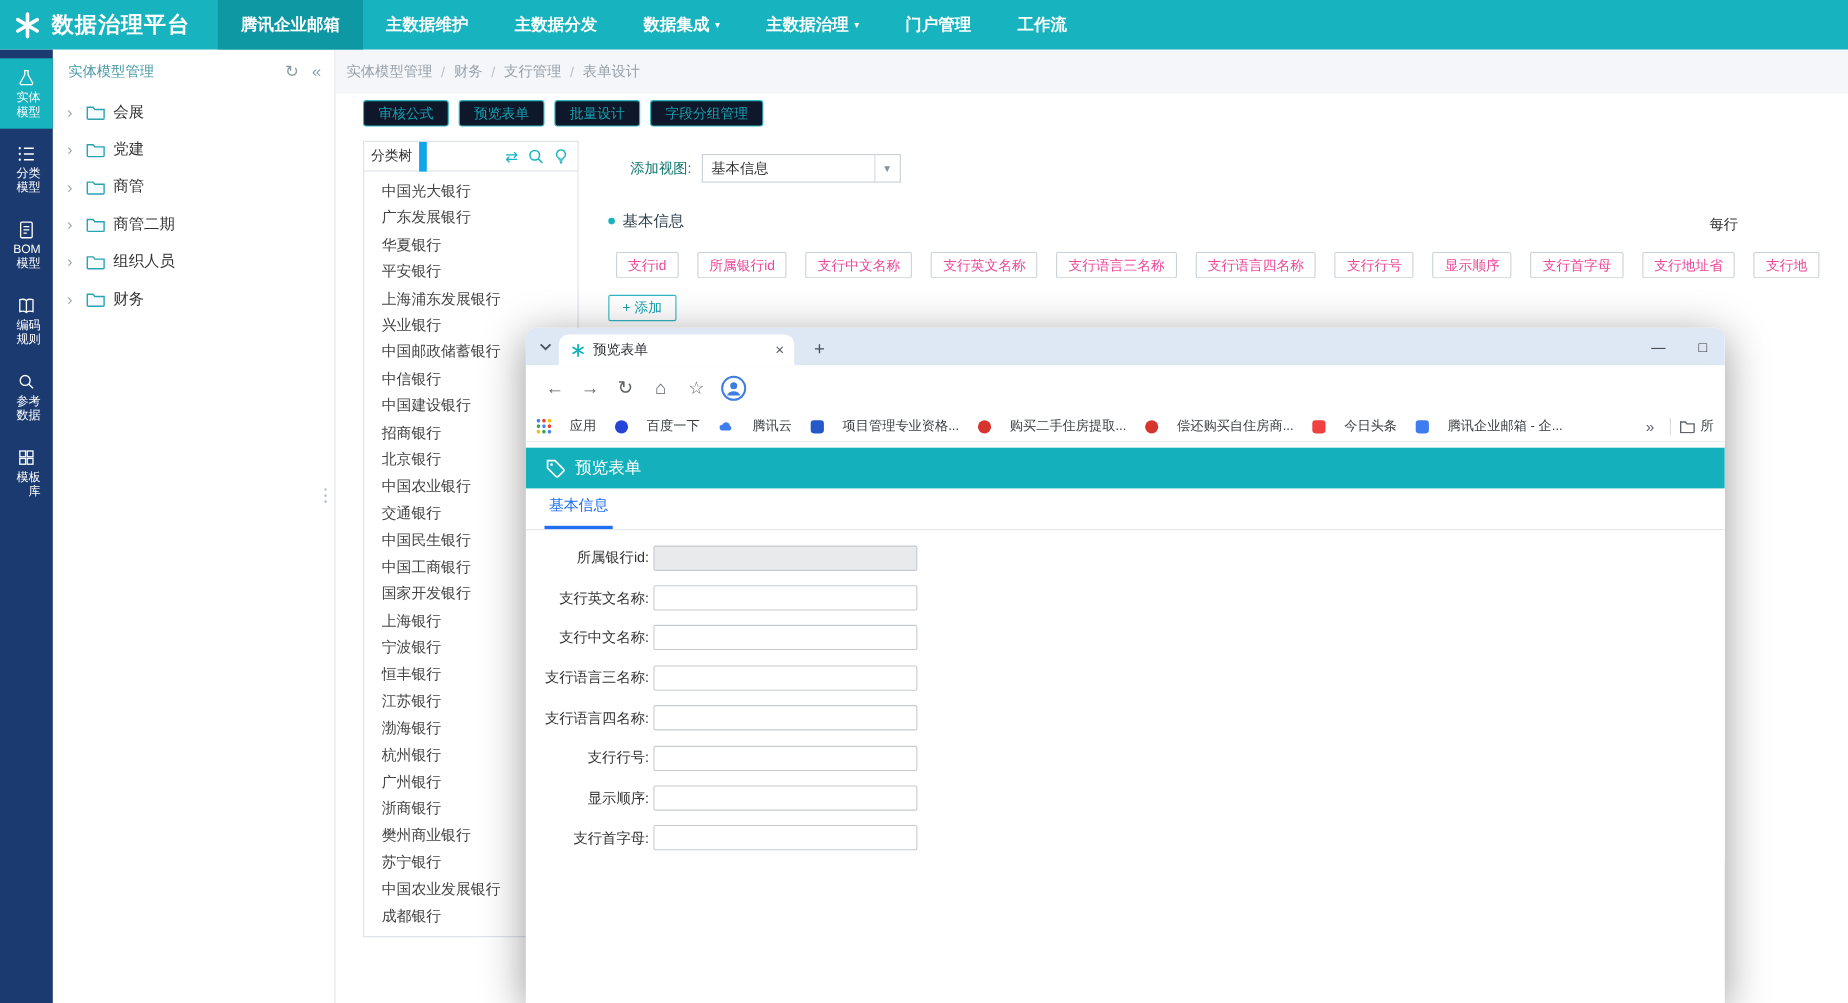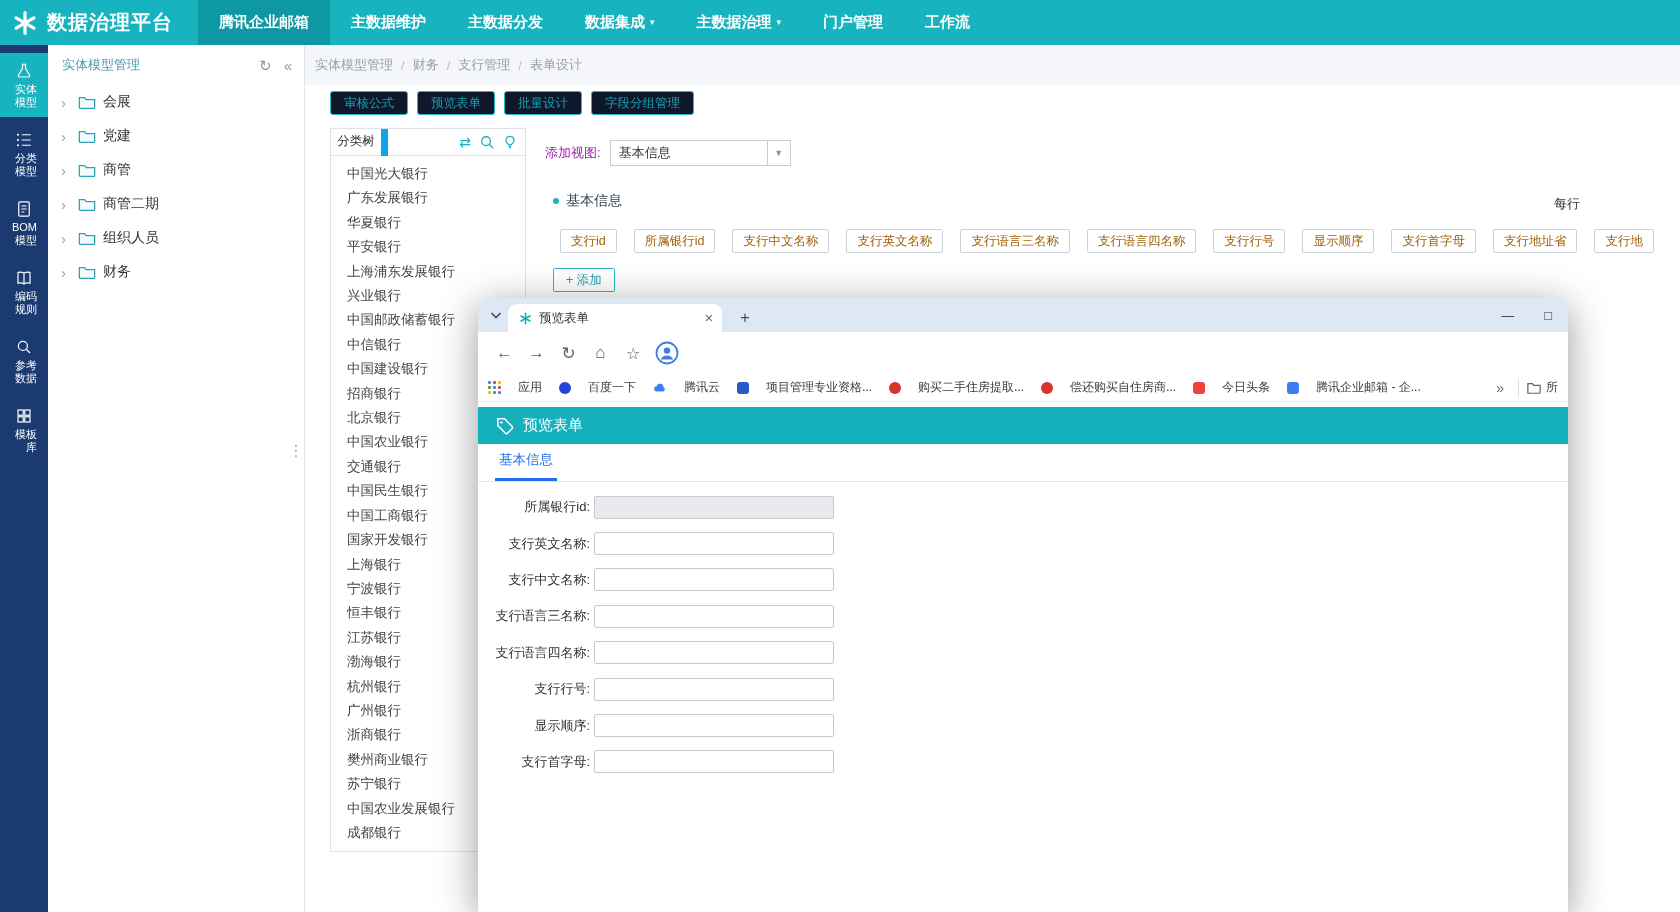--- a/index.html
+++ b/index.html
@@ -44,30 +44,30 @@
   .cat-panel { position:absolute; left:25px; top:83px; width:196px; bottom:60px; border:1px solid #dde2e8; background:#fff; }
   .cat-header { height:27px; border-bottom:1px solid #dde2e8; display:flex; align-items:center; }
   .cat-tab { width:57px; height:27px; line-height:25px; text-align:center; font-size:12.5px; color:#333; border-right:7px solid #0ea5e9; cursor:pointer; }
   .cat-icons { margin-left:auto; display:flex; align-items:center; gap:9px; padding-right:8px; color:#17b3be; }
   .cat-icons .glyph { font-size:14px; cursor:pointer; line-height:1; }
   .cat-icons svg { width:14px; height:14px; cursor:pointer; }
   .bank-list { padding:6px 0 0 16px; overflow:hidden; height:calc(100% - 28px); }
   .bank-item { font-size:13.5px; color:#444; line-height:24.4px; cursor:pointer; white-space:nowrap; }
   
   .add-view-row { position:absolute; left:240px; top:95px; display:flex; align-items:center; gap:9px; }
-  .av-label { font-size:13px; color:#a21caf; }
+  .av-label { font-size:13px; color:#0f766e;margin-left:28px; }
   .select { display:flex; }
   .select-value { width:158px; height:26px; line-height:24px; border:1px solid #c9ced6; padding:0 8px; font-size:13px; color:#333; background:#fff; cursor:pointer; }
   .select-caret { width:23px; height:26px; border:1px solid #c9ced6; border-left:none; display:flex; align-items:center; justify-content:center; font-size:9px; color:#8a94a0; background:#fff; cursor:pointer; }
   .section-row { position:absolute; left:248px; top:147px; display:flex; align-items:center; gap:7px; }
   .section-dot { width:6px; height:6px; border-radius:50%; background:#17b3be; }
   .section-title { font-size:14px; color:#30404d; }
   .per-row { position:absolute; right:100px; top:150px; font-size:13px; color:#333; }
   .chips { position:absolute; left:255px; top:184px; right:0; display:flex; gap:17px; overflow:hidden; }
-  .chip { height:24px; line-height:22px; padding:0 10px; border:1px solid #ccd2d9; border-radius:2px; font-size:12.5px; color:#a16207; background:#fff; white-space:nowrap; cursor:grab; flex:0 0 auto; }
+  .chip { height:24px; line-height:22px; padding:0 10px; border:1px solid #ccd2d9; border-radius:2px; font-size:12.5px; color:#ec4899; background:#fff; white-space:nowrap; cursor:grab; flex:0 0 auto; }
   .add-btn { position:absolute; left:248px; top:223px; height:24px; line-height:22px; padding:0 12px; border:1px solid #2fb6c2; color:#17a0ad; background:#fff; border-radius:2px; font-size:12.5px; cursor:pointer; }
   .resizer { position:absolute; left:288px; top:443px; color:#a8b0ba; font-size:16px; z-index:4; cursor:col-resize; line-height:1; }
   
   .browser { position:absolute; left:478px; top:298px; width:1090px; height:614px; background:#fff; border-radius:9px 9px 0 0; box-shadow:0 8px 40px rgba(0,0,0,.4); z-index:10; overflow:hidden; }
   .tabstrip { height:34px; background:#dee8f4; position:relative; }
   .tab-chevron { position:absolute; left:10px; top:9px; width:16px; height:16px; cursor:pointer; }
   .btab-box { position:absolute; left:30px; bottom:0; width:214px; height:28px; background:#fff; border-radius:9px 9px 0 0; display:flex; align-items:center; padding:0 9px 0 11px; gap:7px; cursor:pointer; }
   .btab-box svg { width:13px; height:13px; flex:0 0 auto; }
   .tab-title { font-size:12.5px; color:#2f3237; flex:1; white-space:nowrap; overflow:hidden; }
   .tab-close { color:#5f6368; font-size:14px; cursor:pointer; line-height:1; }

